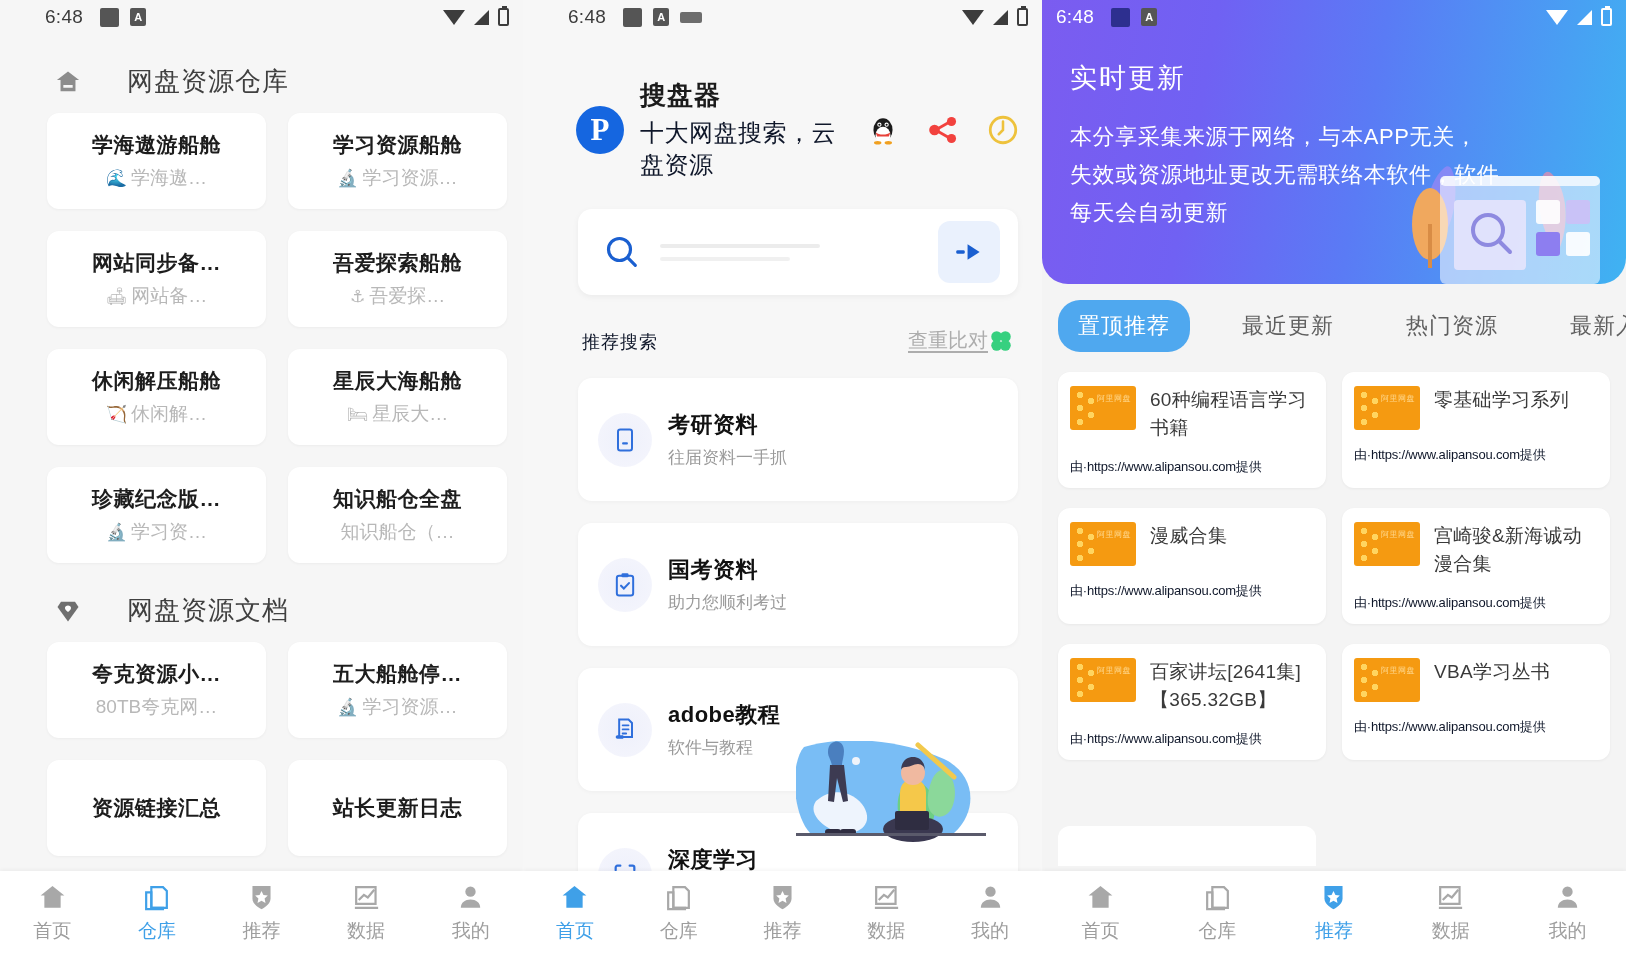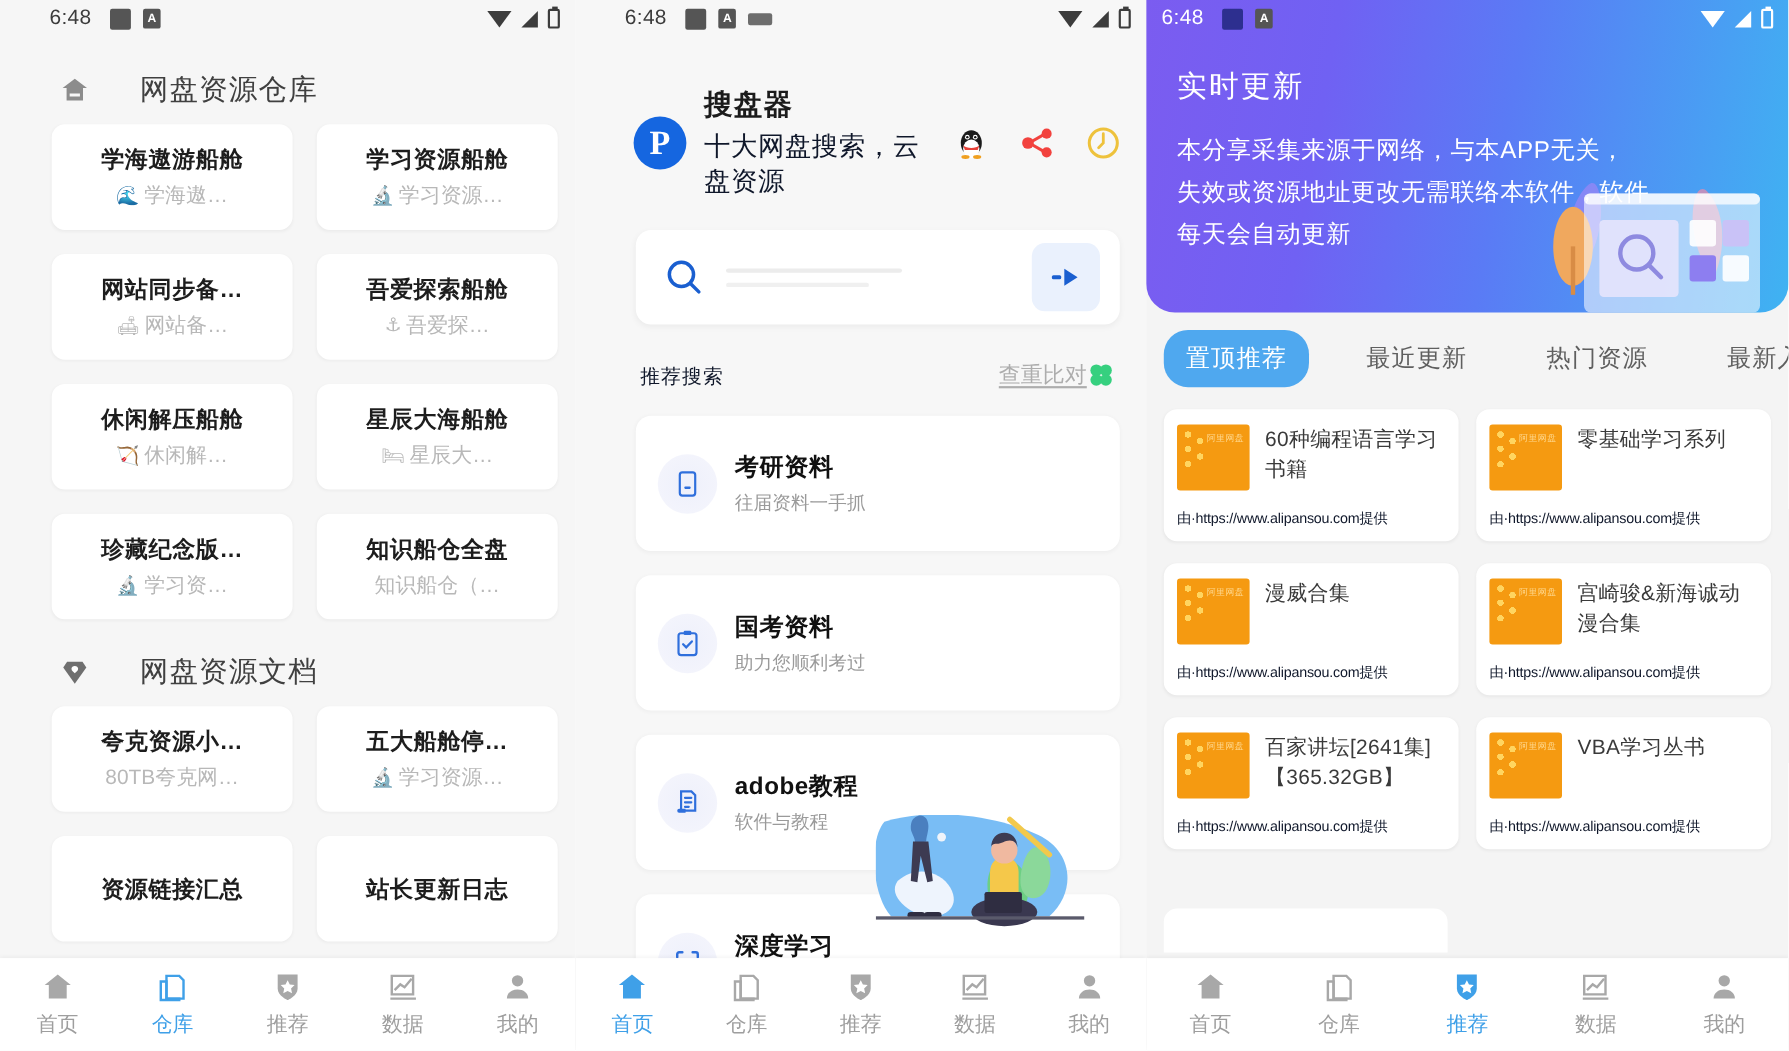--- a/index.html
+++ b/index.html
@@ -128,21 +128,21 @@
   .bn-art { position: absolute; right: 6px; bottom: -10px; width: 250px; height: 190px; }
 
   .p3-tabs { position: absolute; top: 300px; left: 0; width: 584px; display: flex; align-items: center; padding: 0 16px; gap: 18px; }
   .p3-tab { font-size: 22px; color: #5f5f5f; padding: 11px 20px; border-radius: 22px; letter-spacing: 1px; white-space: nowrap; }
   .p3-tab.active { background: #4fa8ef; color: #fff; }
   .p3-tab.sp { margin-left: 14px; }
 
   .p3-grid { position: absolute; top: 372px; left: 0; width: 584px; display: grid; grid-template-columns: 1fr 1fr; gap: 20px 16px; padding: 0 16px; }
   .dcard { background: #fff; border-radius: 12px; padding: 14px 12px 12px 12px; box-shadow: 0 1px 3px rgba(0,0,0,.05); }
   .dc-top { display: flex; gap: 14px; }
-  .dc-thumb { width: 66px; height: 60px; background: #f59a11; border-radius: 3px; flex: none; position: relative; overflow: hidden; }
+  .dc-thumb { width: 66px; height: 44px; background: #f59a11; border-radius: 3px; flex: none; position: relative; overflow: hidden; }
   .dc-thumb:after {
     content: ""; position: absolute; left: 7px; top: 6px; width: 20px; height: 36px;
     background:
       radial-gradient(circle 3px at 3px 3px, #ffd560 99%, transparent 100%),
       radial-gradient(circle 3px at 14px 9px, #ffd560 99%, transparent 100%),
       radial-gradient(circle 3px at 3px 16px, #ffd560 99%, transparent 100%),
       radial-gradient(circle 3px at 14px 23px, #ffd560 99%, transparent 100%),
       radial-gradient(circle 3px at 3px 30px, #ffd560 99%, transparent 100%);
   }
   .dc-thumb .tw { position: absolute; right: 5px; top: 7px; font-size: 8px; color: #ffd98f; letter-spacing: .5px; }

